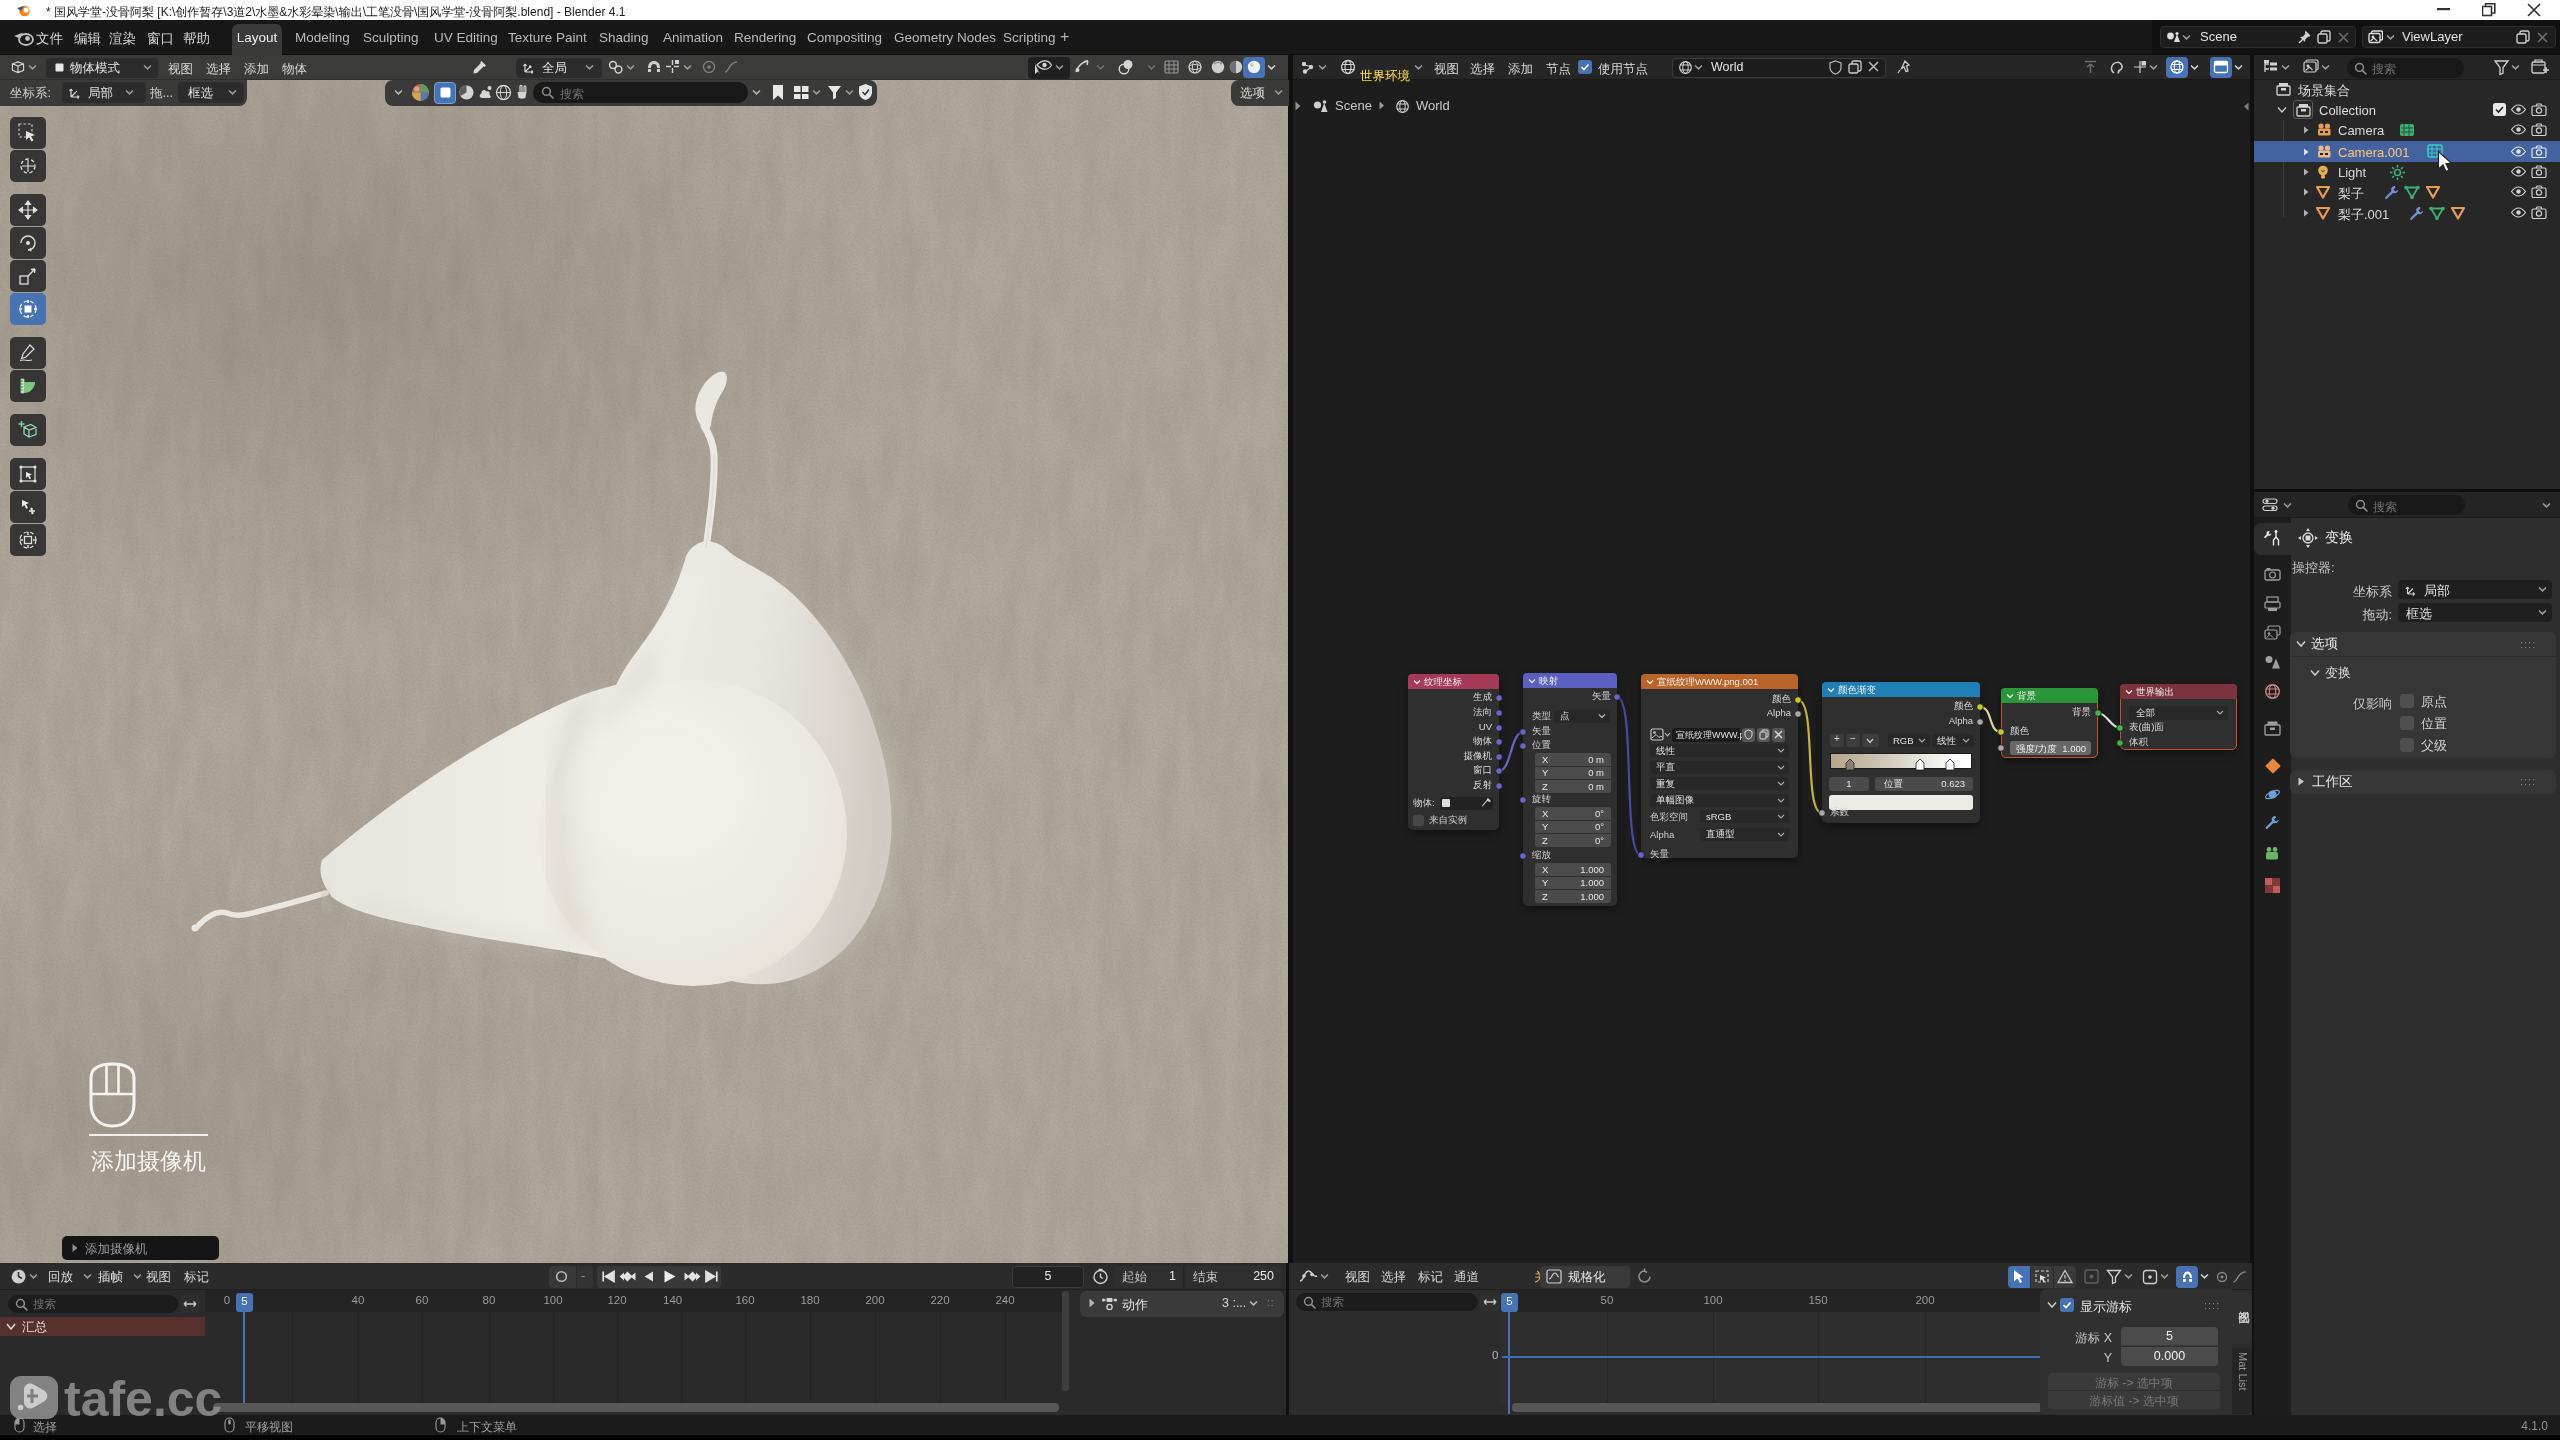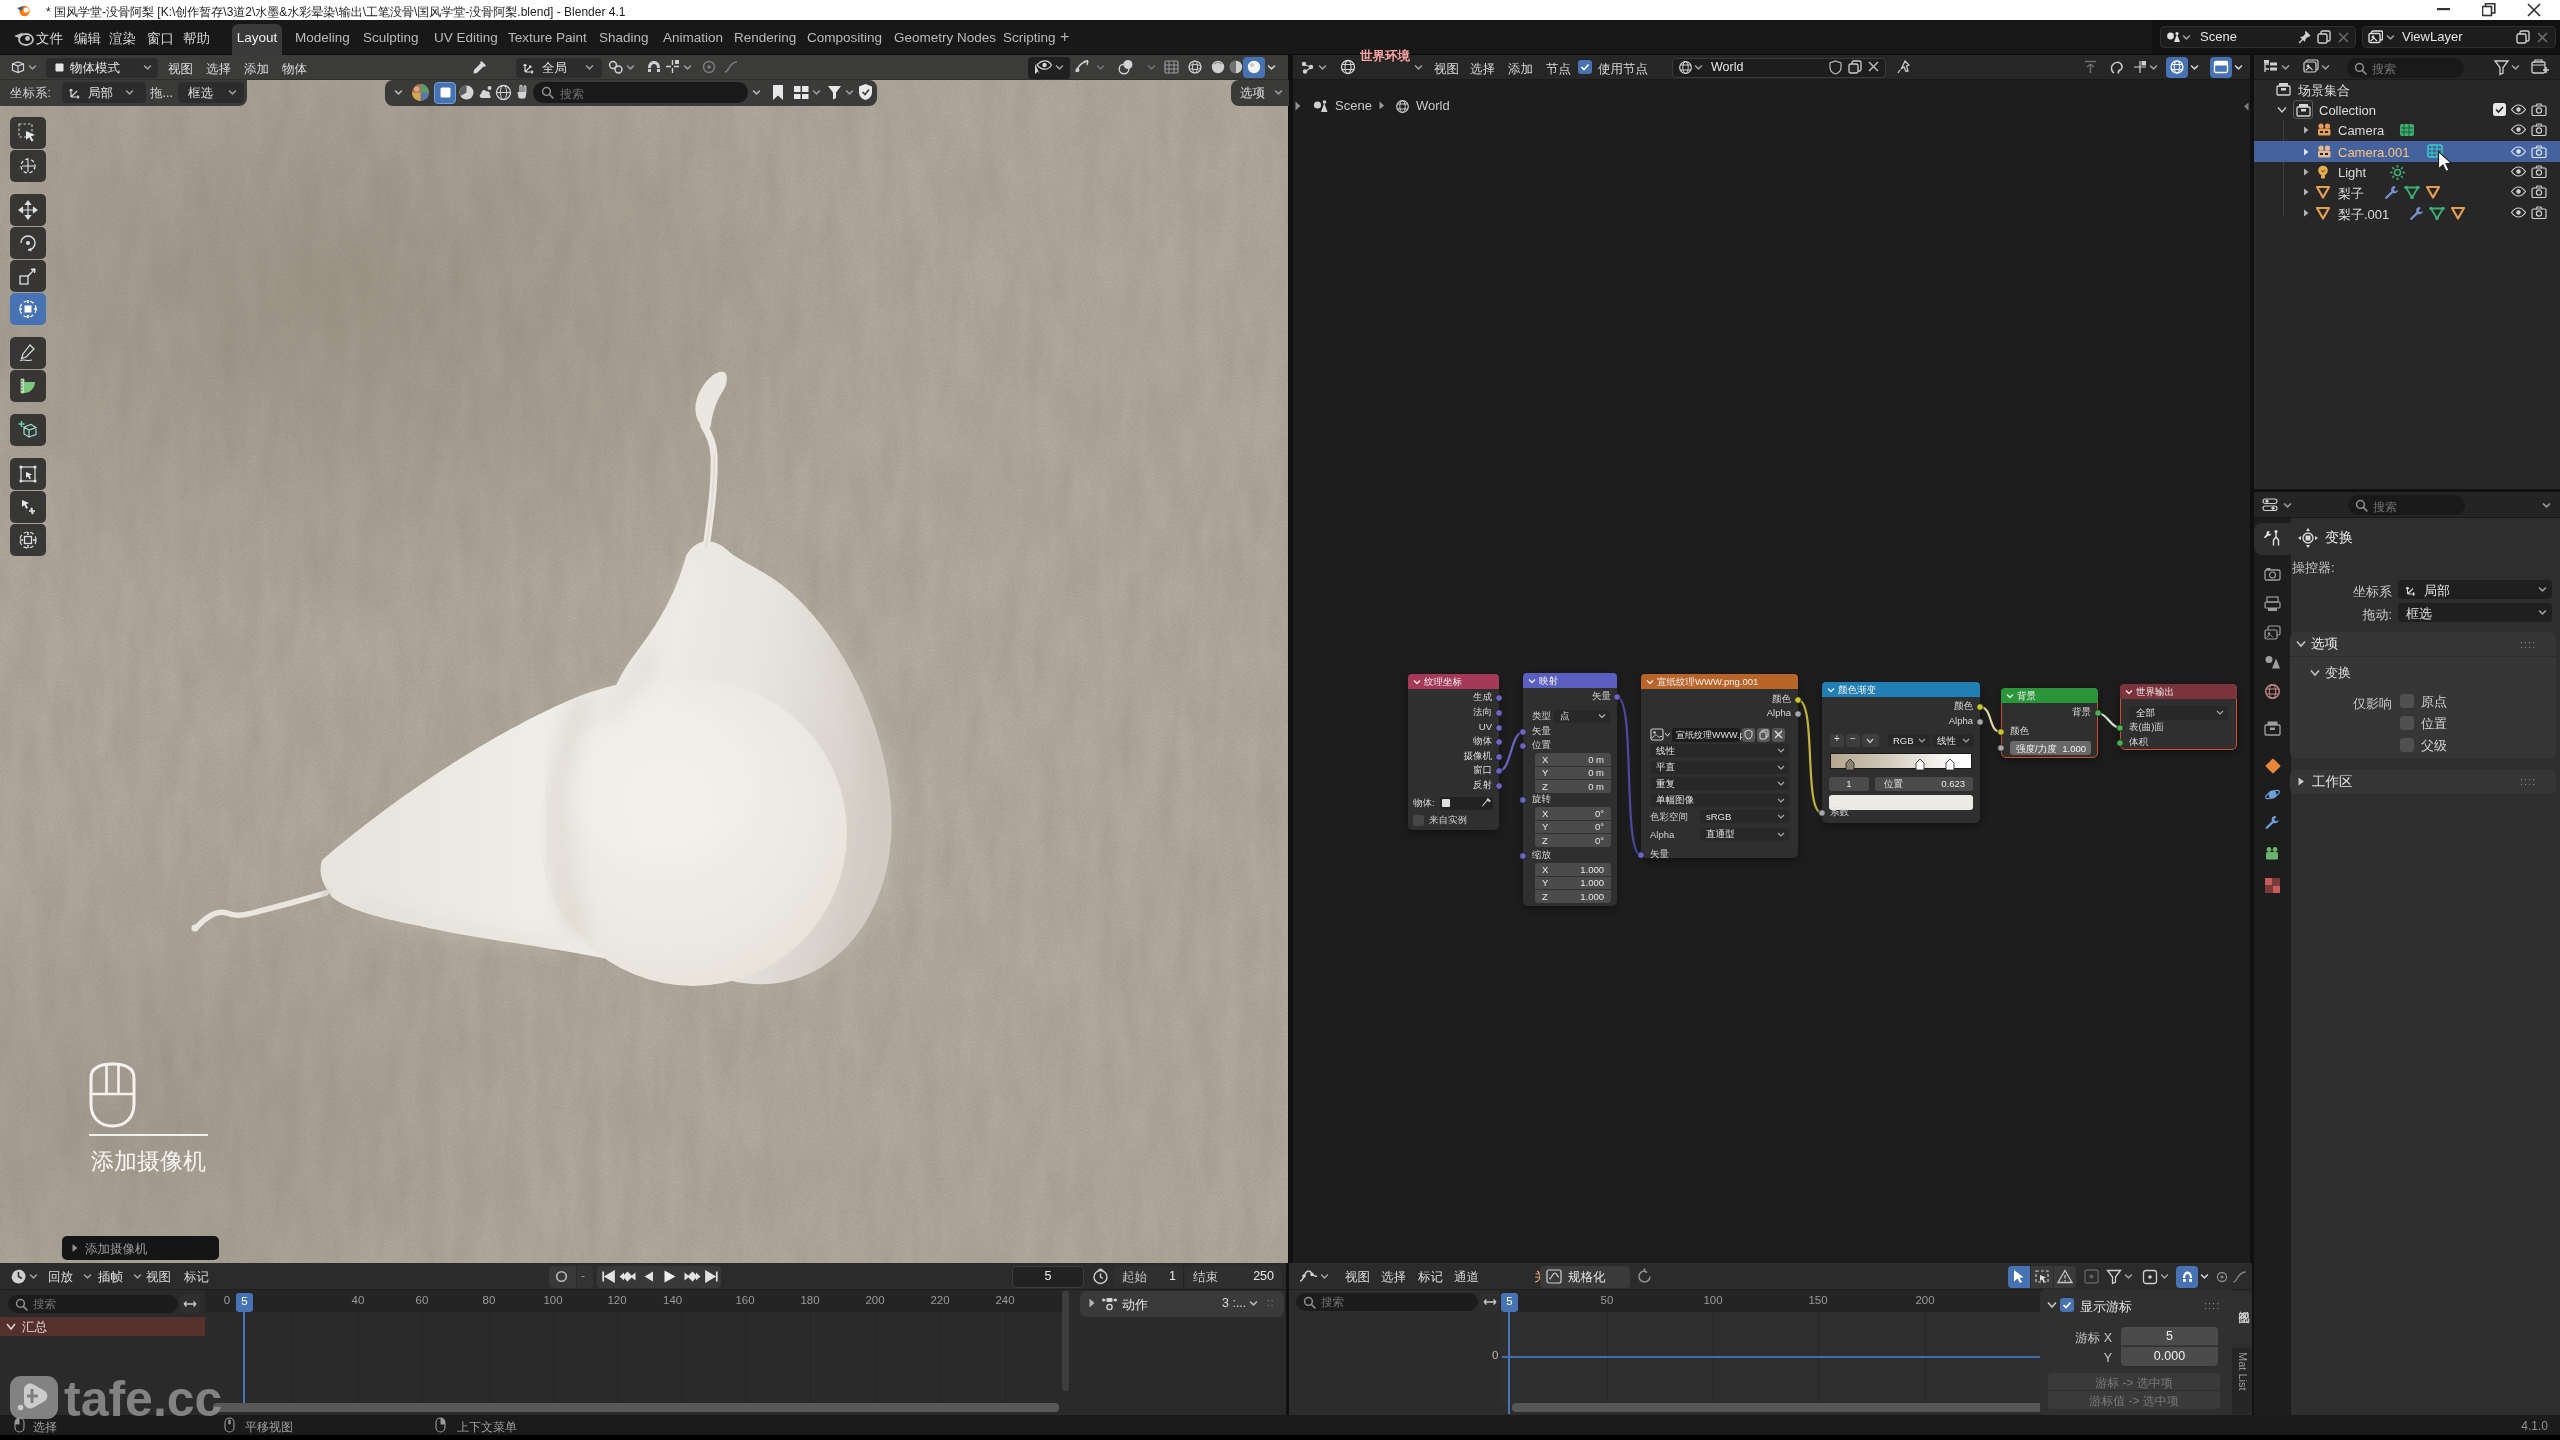--- a/index.html
+++ b/index.html
@@ -444,21 +444,21 @@
       <path d="M6 5 L11 6.5 M11 8 L7.5 10.8" stroke="#cfcfcf" stroke-width="1.1"></path>
     </svg>
 <svg class="abs" style="left:1318px;top:63px" width="9" height="9" viewBox="0 0 9 9">
       <path d="M1.5 2.97 L4.5 5.94 L7.5 2.97" stroke="#9a9a9a" stroke-width="1.6" fill="none" stroke-linecap="round"></path>
     </svg>
 <svg class="abs" style="left:1340px;top:59px" width="16" height="16" viewBox="0 0 16 16">
       <circle cx="8" cy="8" r="6.5" stroke="#d5d5d5" stroke-width="1.3" fill="none"></circle>
       <ellipse cx="8" cy="8" rx="3" ry="6.5" stroke="#d5d5d5" stroke-width="1.1" fill="none"></ellipse>
       <path d="M2 5.5 L14 5.5 M2 10.5 L14 10.5" stroke="#d5d5d5" stroke-width="1.1"></path>
     </svg>
-<div class="txt" style="left:1360px;top:48px;font-size:12.5px;color:#fca5a5;font-weight:bold;">世界环境</div>
+<div class="txt" style="left:1360px;top:68px;font-size:12.5px;color:#fde047;font-weight:normal;">世界环境</div>
 <svg class="abs" style="left:1414px;top:63px" width="9" height="9" viewBox="0 0 9 9">
       <path d="M1.5 2.97 L4.5 5.94 L7.5 2.97" stroke="#9a9a9a" stroke-width="1.6" fill="none" stroke-linecap="round"></path>
     </svg>
 <div class="txt" style="left:1434px;top:60.5px;font-size:12.5px;color:#dadada;font-weight:normal;">视图</div>
 <div class="txt" style="left:1470px;top:60.5px;font-size:12.5px;color:#dadada;font-weight:normal;">选择</div>
 <div class="txt" style="left:1508px;top:60.5px;font-size:12.5px;color:#dadada;font-weight:normal;">添加</div>
 <div class="txt" style="left:1546px;top:60.5px;font-size:12.5px;color:#dadada;font-weight:normal;">节点</div>
 <div class="abs" style="left:1578px;top:60px;width:14px;height:14px;background:#4772b3;border-radius:3px;"></div>
 <svg class="abs" style="left:1580px;top:62px" width="10" height="10" viewBox="0 0 10 10">
       <path d="M1.5 5 L4 7.5 L8.5 2.5" stroke="#fff" stroke-width="1.7" fill="none"></path>

